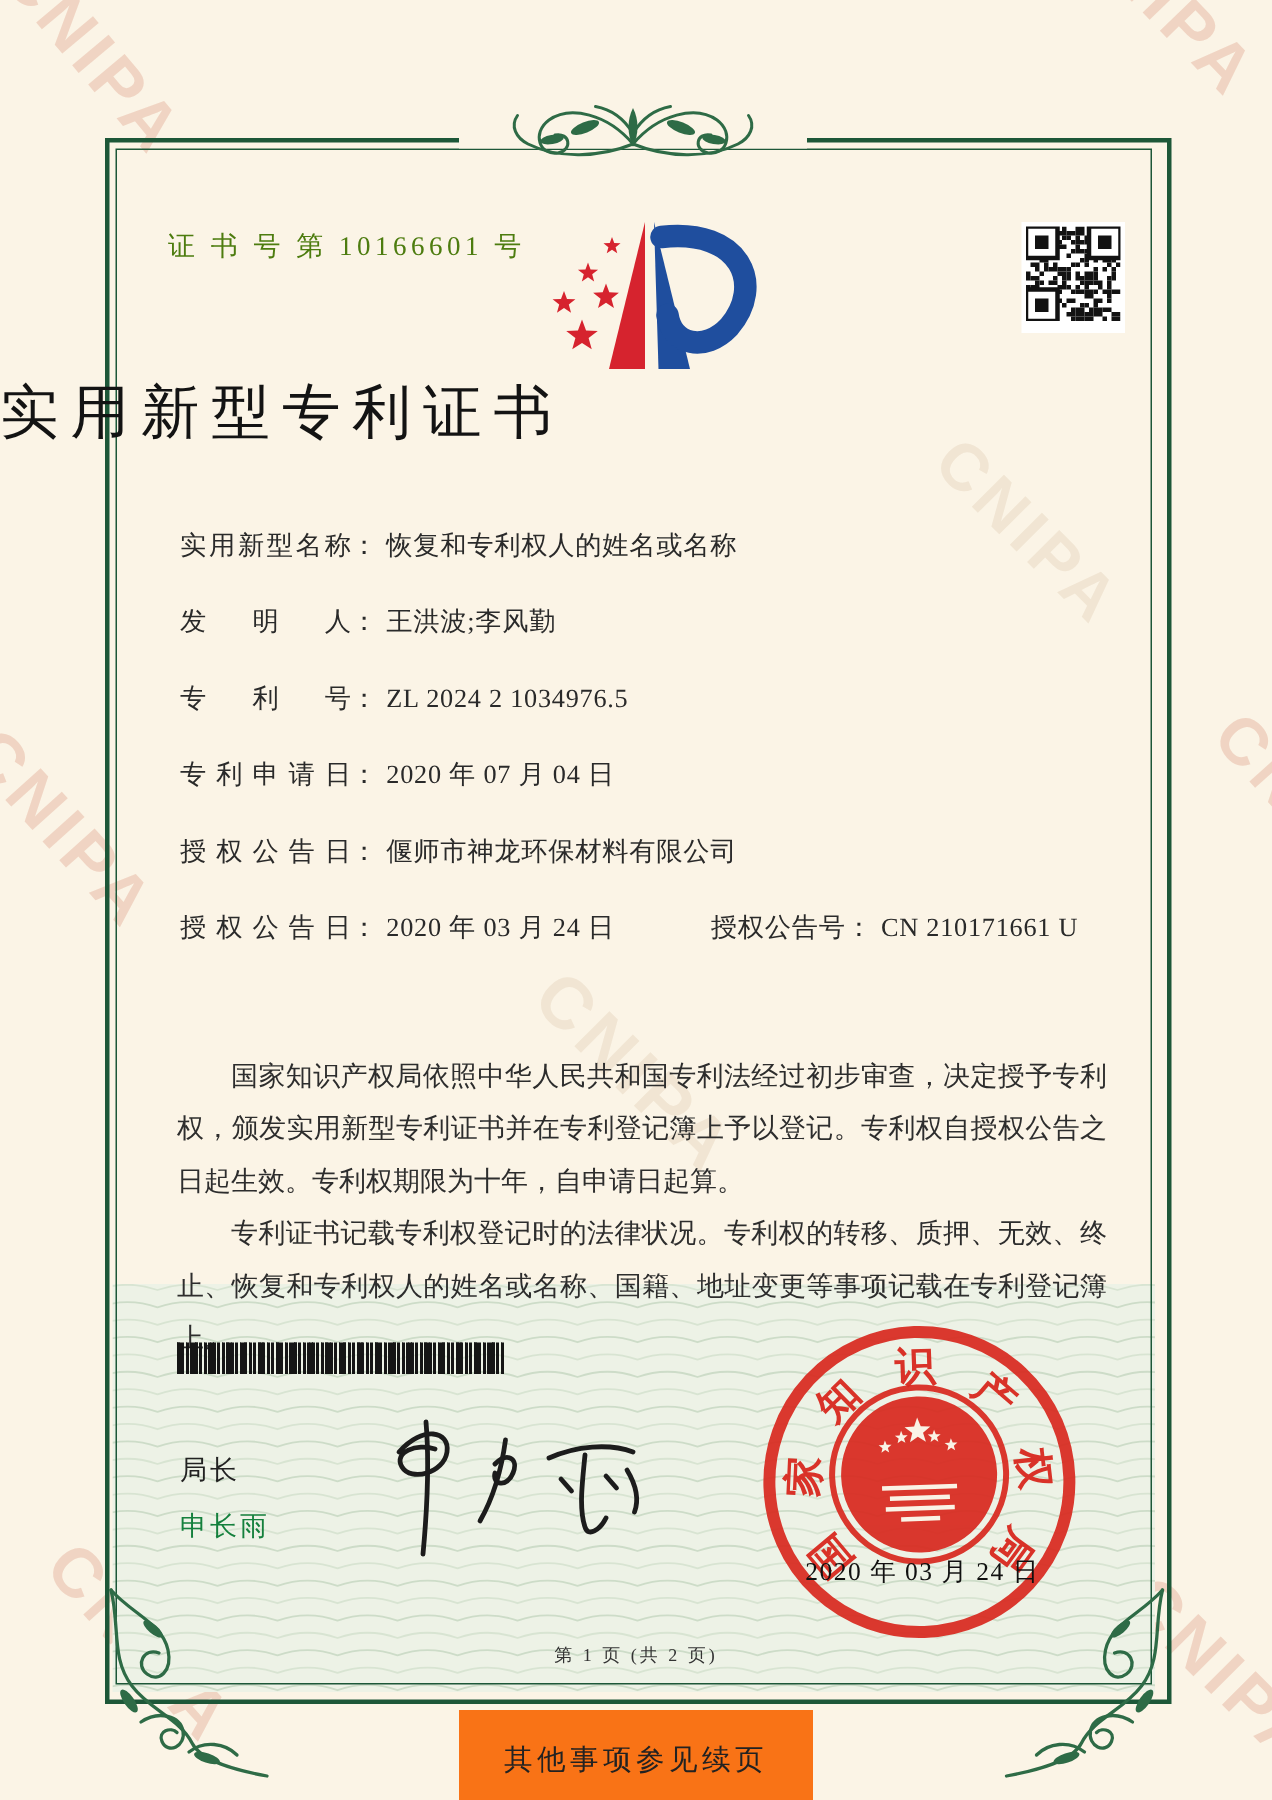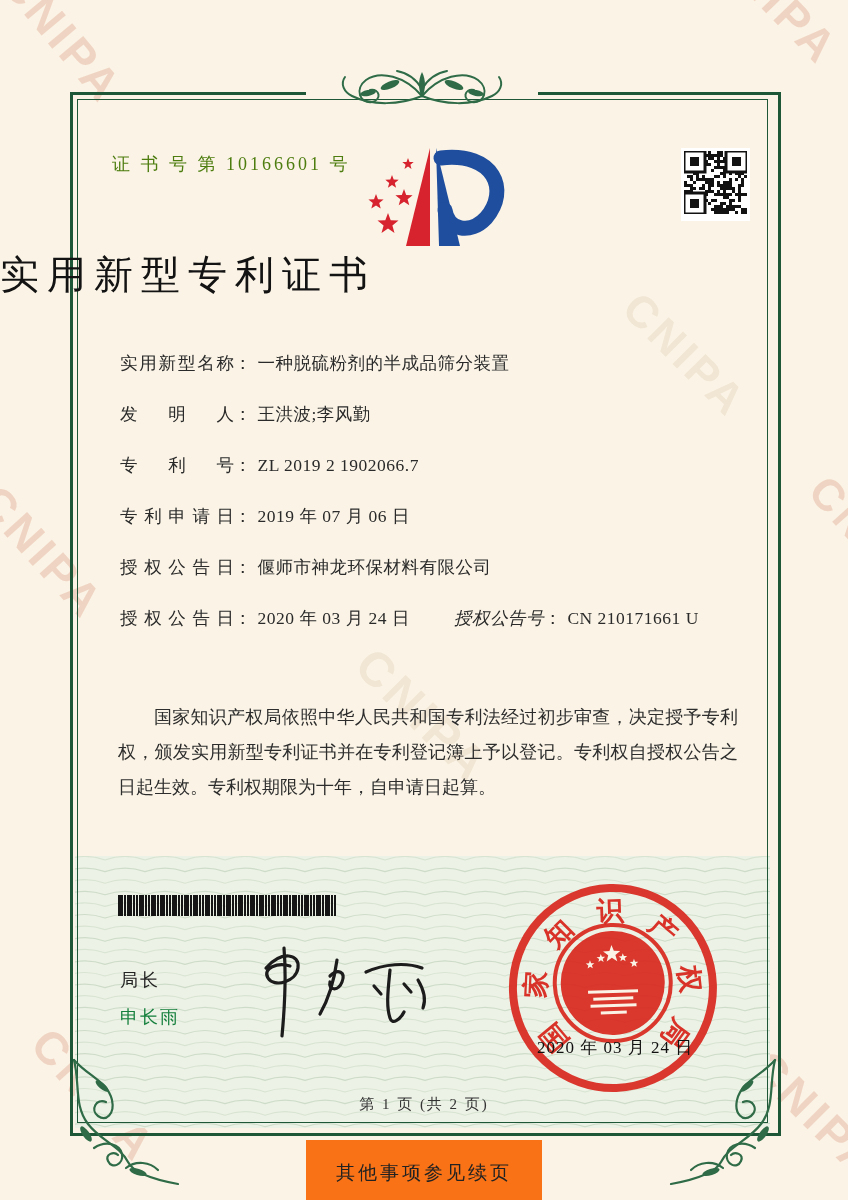--- a/index.html
+++ b/index.html
@@ -52,21 +52,21 @@
 
   
   .fields{left:120px;top:350px;width:635px;font-size:17.5px;color:#2a2a2a;}
   .frow{margin-bottom:24px;line-height:27px;white-space:nowrap;}
   .flbl{
     display:inline-block;width:114px;vertical-align:top;
     text-align:justify;text-align-last:justify;
   }
   .fcolon{display:inline-block;vertical-align:top;}
   .fval{display:inline-block;vertical-align:top;margin-left:6px;letter-spacing:0.5px;}
-  .grantrow .second{margin-left:44px;font-style:italic;}
+  .grantrow .second{margin-left:64px;}
 
   
   .bodytext{
     left:118px;top:700px;width:620px;
     font-size:18px;line-height:1.95;text-align:justify;color:#2d2d2d;
   }
   .bodytext p{margin:0;text-indent:2em;}
 
   
   .barcode{
@@ -85,21 +85,21 @@
   
   .seal{left:503px;top:878px;transform:rotate(-2deg);}
   .sealdate{
     left:505px;top:1036px;width:220px;text-align:center;
     font-size:17px;color:#101010;letter-spacing:1px;white-space:nowrap;
   }
 
   
   .pageinfo{
     left:0;top:1095px;width:848px;text-align:center;
-    font-size:15px;letter-spacing:2px;color:#333;
+    font-size:12px;letter-spacing:2px;color:#333;
   }
   .footnote{
     left:0;top:1140px;width:848px;text-align:center;
   }
   .footnote span{
     display:inline-block;background:#f97316;padding:20px 30px;
     font-size:19px;letter-spacing:3px;color:#222;
   }
 
   .ornament-top{left:292px;top:60px;}
@@ -376,41 +376,42 @@
       <rect x="48" y="6" width="9" height="9" fill="#121212"></rect>
       <rect x="0" y="42" width="21" height="21" fill="none" stroke="#121212" stroke-width="3"></rect>
       <rect x="6" y="48" width="9" height="9" fill="#121212"></rect>
     </svg>
 </div>
 
 <div class="abs title">实用新型专利证书</div>
 
 <div class="abs fields">
   <div class="frow">
-    <span class="flbl">实用新型名称</span><span class="fcolon">：</span><span class="fval">一种脱硫粉剂的半成品筛分装置</span>
+    <span class="flbl">实用新型名称</span><span class="fcolon">：</span><span class="fval">恢复和专利权人的姓名或名称</span>
   </div>
   <div class="frow">
     <span class="flbl">发明人</span><span class="fcolon">：</span><span class="fval">王洪波;李风勤</span>
   </div>
   <div class="frow">
-    <span class="flbl">专利号</span><span class="fcolon">：</span><span class="fval">ZL 2019 2 1902066.7</span>
+    <span class="flbl">专利号</span><span class="fcolon">：</span><span class="fval">ZL 2024 2 1034976.5</span>
   </div>
   <div class="frow">
-    <span class="flbl">专利申请日</span><span class="fcolon">：</span><span class="fval">2019 年 07 月 06 日</span>
+    <span class="flbl">专利申请日</span><span class="fcolon">：</span><span class="fval">2020 年 07 月 04 日</span>
   </div>
   <div class="frow">
     <span class="flbl">授权公告日</span><span class="fcolon">：</span><span class="fval">偃师市神龙环保材料有限公司</span>
   </div>
   <div class="frow grantrow">
     <span class="flbl">授权公告日</span><span class="fcolon">：</span><span class="fval">2020 年 03 月 24 日</span><span class="fval second">授权公告号</span><span class="fcolon">：</span><span class="fval">CN 210171661 U</span>
   </div>
 </div>
 
 <div class="abs bodytext">
   <p>国家知识产权局依照中华人民共和国专利法经过初步审查，决定授予专利权，颁发实用新型专利证书并在专利登记簿上予以登记。专利权自授权公告之日起生效。专利权期限为十年，自申请日起算。</p>
+  <p>专利证书记载专利权登记时的法律状况。专利权的转移、质押、无效、终止、恢复和专利权人的姓名或名称、国籍、地址变更等事项记载在专利登记簿上。</p>
 </div>
 
 <div class="abs barcode"></div>
 
 <div class="abs signoff-title">局长</div>
 <div class="abs signoff-name">申长雨</div>
 
 <div class="abs signature">
   <svg width="210" height="100" viewBox="0 0 210 100">
     <g stroke="#1c1c1c" stroke-width="3.2" fill="none" stroke-linecap="round" stroke-linejoin="round">

